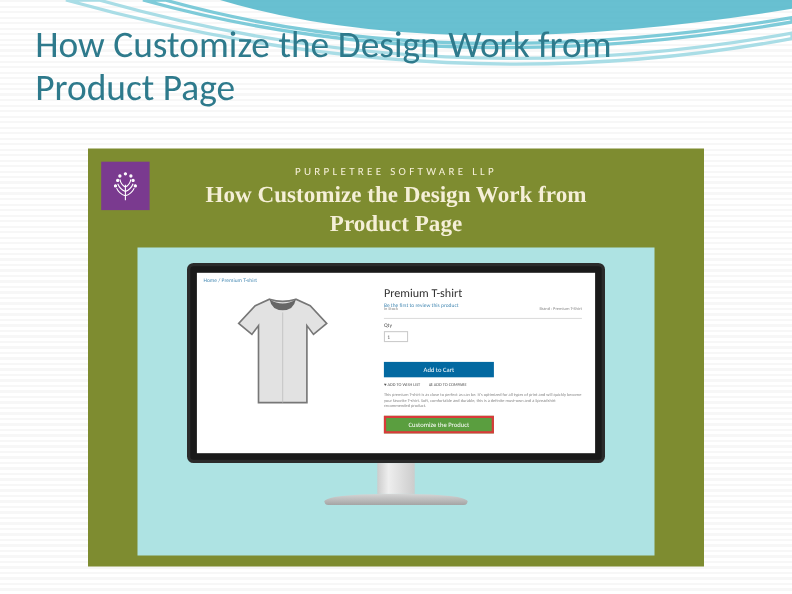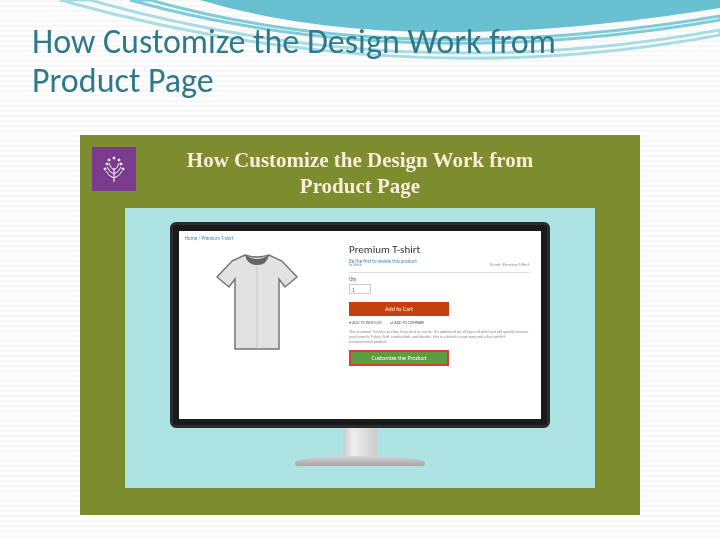--- a/index.html
+++ b/index.html
@@ -79,21 +79,21 @@
     width: 380px;
   }
   .bezel {
     background: #1a1a1a;
     border: 3px solid #2b2b2b;
     border-radius: 6px;
     padding: 6px;
   }
   .screen {
     background: #fff;
-    width: 100%; height: 188px;
+    width: 100%; height: 164px;
     position: relative;
     font-size: 6px;
     color: #555;
   }
   .breadcrumb {
     position: absolute;
     top: 4px; left: 6px;
     font-size: 5px;
     color: #4a8cb5;
   }
@@ -108,25 +108,25 @@
     width: 180px;
   }
   .prod-name { font-size: 11px; color: #333; font-weight: 300; }
   .review-link { font-size: 5px; color: #4a8cb5; margin-top: 2px; }
   .price { font-size: 13px; color: #222; font-weight: bold; margin-top: 5px; }
   .stock-row { display: flex; justify-content: space-between; font-size: 4px; color: #888; margin-top: -2px; }
   .divider { height: 1px; background: #ddd; margin: 5px 0 3px; }
   .qty { font-size: 5px; color: #555; margin-bottom: 2px; }
   .qty-box { width: 22px; height: 10px; border: 1px solid #ccc; font-size: 5px; padding-left: 2px; line-height: 10px; }
   .add-cart {
-    background: #c2410c; color: #fff;
+    background: #0369a1; color: #fff;
     width: 100px; height: 14px;
     font-size: 6px;
     display: flex; align-items: center; justify-content: center;
-    margin-top: 8px;
+    margin-top: 18px;
   }
   .wishlist-row { font-size: 4px; color: #555; margin-top: 4px; display: flex; gap: 8px; }
   .desc { font-size: 4px; color: #888; line-height: 1.3; margin-top: 4px; }
   .customize-btn {
     margin-top: 6px;
     background: #5a9e3f;
     border: 2px solid #d93a3a;
     width: 100px; height: 16px;
     color: #fff; font-size: 6px;
     display: flex; align-items: center; justify-content: center;
@@ -170,20 +170,21 @@
         <circle cx="6" cy="15" r="1" fill="#fff"></circle>
           <circle cx="24" cy="15" r="1" fill="#fff"></circle>
         <circle cx="8" cy="10" r="1" fill="#fff"></circle>
           <circle cx="22" cy="10" r="1" fill="#fff"></circle>
         <circle cx="10" cy="6" r="1" fill="#fff"></circle>
           <circle cx="20" cy="6" r="1" fill="#fff"></circle>
         <circle cx="15" cy="4" r="1" fill="#fff"></circle>
       </g>
     </svg>
   </div>
+  <div class="company-name">PURPLETREE SOFTWARE LLP</div>
   <div class="embed-title">How Customize the Design Work from Product Page</div>
 
   <div class="monitor-area">
     <div class="monitor">
       <div class="bezel">
         <div class="screen">
           <div class="breadcrumb">Home / Premium T-shirt</div>
           <svg class="tshirt" viewBox="0 0 100 110">
             <path d="M 25 12 L 38 6 Q 50 10 62 6 L 75 12 L 90 28 L 78 38 L 72 30 L 72 100 L 28 100 L 28 30 L 22 38 L 10 28 Z" fill="#e2e2e2" stroke="#777" stroke-width="1.5"></path>
             <path d="M 38 6 Q 50 14 62 6 Q 60 16 50 16 Q 40 16 38 6 Z" fill="#666"></path>

